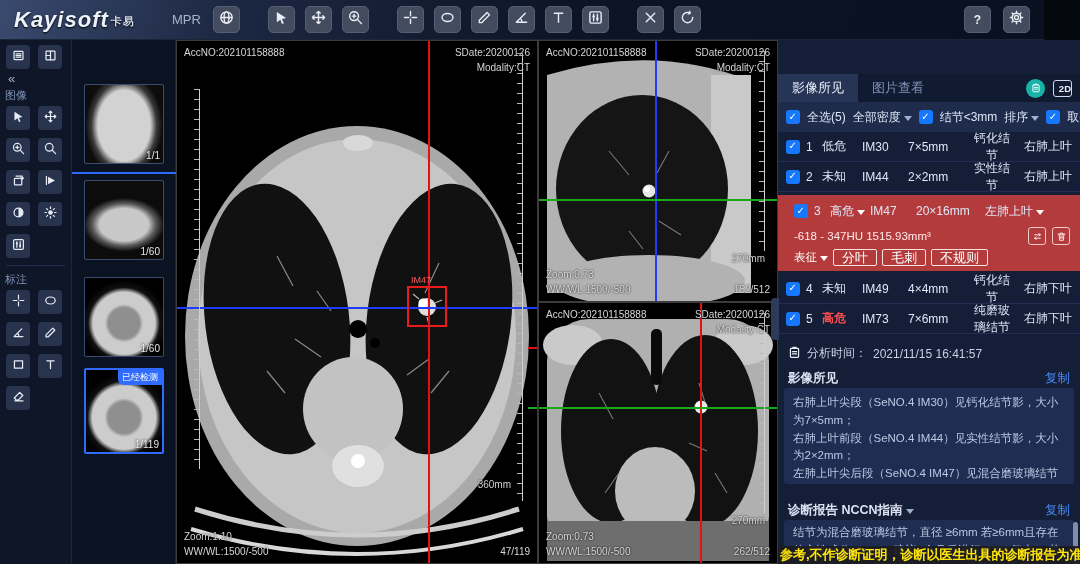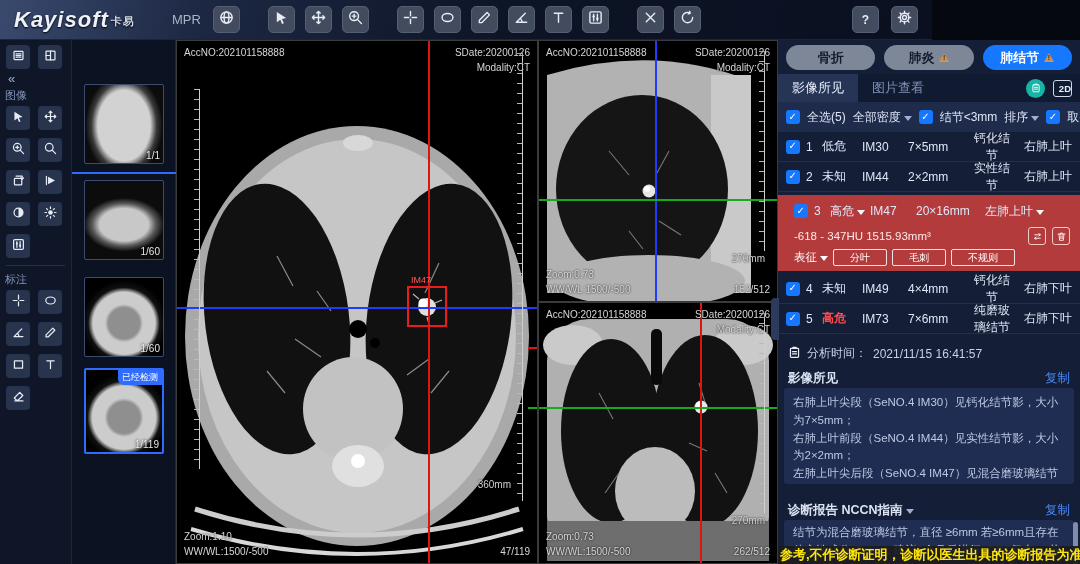--- a/index.html
+++ b/index.html
@@ -1,21 +1,21 @@
 <!DOCTYPE html>
 <html><head>
 <meta charset="utf-8">
 <style>
   * { margin:0; padding:0; box-sizing:border-box; }
   html,body { background:#05080f; }
   #app { position:relative; width:1080px; height:564px; overflow:hidden;
          font-family:"Liberation Sans", sans-serif; color:#dfe7f7; }
 
   
-  .topbar { position:absolute; left:0; top:0; width:932px; height:40px;
+  .topbar { position:absolute; left:0; top:0; width:1044px; height:40px;
     background:linear-gradient(105deg,#3a4a6e 0%,#1c2742 22%,#0d1425 55%,#0a1020 100%);
     border-bottom:1px solid #1c2438; }
   .logo { position:absolute; left:14px; top:7px; font-size:22px; font-weight:bold;
     font-style:italic; color:#eef2fa; letter-spacing:1px; text-shadow:0 1px 2px #000; }
   .logo .suffix { font-size:11px; font-style:normal; color:#cfd8ea; margin-left:2px; vertical-align:2px; }
   .tools { position:absolute; left:172px; top:6px; display:flex; align-items:center; gap:10px; }
   .mpr-label { color:#aab3c6; font-size:13px; margin-right:2px; }
   .tbtn { width:27px; height:27px; background:#434b5e; border:1px solid #555f74;
     border-radius:5px; display:flex; align-items:center; justify-content:center; cursor:pointer; }
   .tsep { width:8px; }
@@ -104,21 +104,21 @@
   .c-size { width:66px; } .c-type { flex:1; text-align:center; } .c-loc { width:62px; text-align:right; }
   .risk-red { color:#ff4d4f; font-weight:bold; }
   .nrow-sel { background:#b43b3c; margin:3px 0; padding:0 8px 5px 8px; border-bottom:none; }
   .nrow-sel .nrow { border-bottom:none; height:32px; }
   .sel-line2 { display:flex; align-items:center; font-size:11.5px; color:#ffe9e9; padding:0 2px 0 8px; }
   .sel-icons { margin-left:auto; display:flex; gap:6px; }
   .sq { width:18px; height:18px; border:1px solid #f3caca; border-radius:3px; display:flex;
     align-items:center; justify-content:center; cursor:pointer; }
   .sq .i { width:11px; height:11px; stroke:#ffe9e9; stroke-width:1.4; }
   .sel-line3 { display:flex; align-items:center; gap:5px; font-size:11.5px; color:#fff; padding:4px 8px 0 8px; }
-  .tag { border:1px solid rgba(255,255,255,.85); border-radius:2px; font-size:10px; padding:0 16px; line-height:15px; }
+  .tag { border:1px solid rgba(255,255,255,.85); border-radius:2px; font-size:13px; padding:0 8px; line-height:15px; }
 
   .atime { position:absolute; left:10px; top:305px; display:flex; align-items:center; gap:6px;
     font-size:12px; color:#c6d0e6; }
   .sect-head { position:absolute; left:10px; right:10px; display:flex; justify-content:space-between;
     font-size:12.5px; color:#dbe3f4; font-weight:bold; }
   .copy { color:#4c8dff; font-weight:normal; cursor:pointer;margin-left:24px; }
   .sect-body { position:absolute; left:6px; right:6px; background:#202d52; border-radius:3px;
     padding:6px 9px; font-size:11.5px; color:#bcc8e4; line-height:1.55; overflow:hidden; }
   .scrollbar { position:absolute; right:2px; width:5px; background:#7f8cab; border-radius:3px; z-index:8; cursor:pointer; }
   .disclaimer { position:absolute; left:0; right:0; top:506px; height:18px; background:rgba(28,28,30,.93);
@@ -455,33 +455,20 @@
     <div class="ovl bl">
         <div>Zoom:0.73</div>
         <div>WW/WL:1500/-500</div>
       </div>
     <div class="ovl br">262/512</div>
   </div>
 
   <div class="rpanel">
     <div class="handle"></div>
 
-    <div class="pills">
-      <div class="pill">
-          <span>骨折</span>
-        </div>
-      <div class="pill">
-          <span>肺炎</span>
-          <span class="warn"></span>
-        </div>
-      <div class="pill active">
-          <span>肺结节</span>
-          <span class="warn"></span>
-        </div>
-    </div>
 
     <div class="vtabs">
       <div class="vtab active">影像所见</div>
       <div class="vtab">图片查看</div>
       <div class="vtab-icons">
         <div class="teal">
             <span><svg class="i" viewBox="0 0 16 16">
                 <rect x="3" y="3" width="10" height="11" rx="1"></rect>
                 <path d="M6 3 V1.8 H10 V3 M5.5 7 H10.5 M5.5 9.8 H10.5"></path>
               </svg></span>

